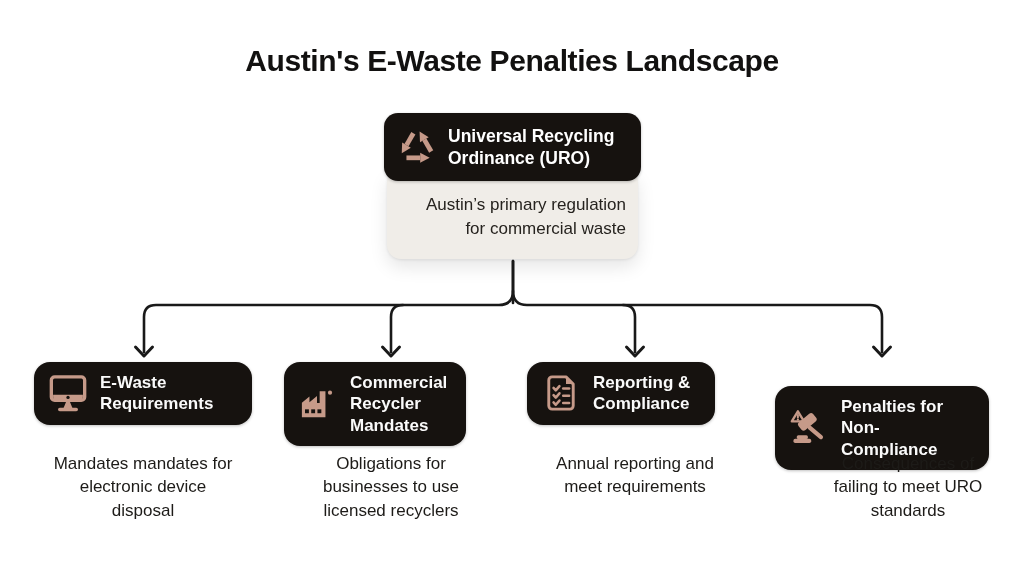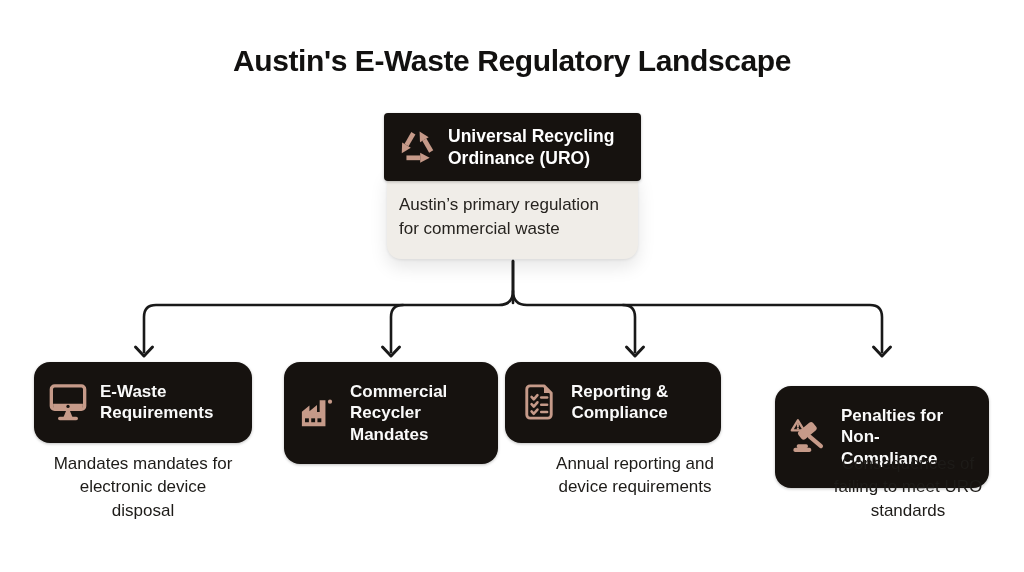--- a/index.html
+++ b/index.html
@@ -9,54 +9,54 @@
   *{margin:0;padding:0;box-sizing:border-box;}
   html,body{background:var(--bg);}
   body{font-family:"Liberation Sans","DejaVu Sans",sans-serif;}
   .canvas{position:relative;width:1024px;height:572px;background:var(--bg);overflow:hidden;}
 
   .title{position:absolute;left:0;top:44px;width:100%;text-align:center;
     font-size:30px;font-weight:800;letter-spacing:-0.4px;color:#121110;}
 
   
   .uro{position:absolute;left:384px;top:113px;width:257px;}
-  .uro-header{position:relative;z-index:2;background:var(--node-bg);border-radius:4px;
+  .uro-header{position:relative;z-index:2;background:var(--node-bg);border-radius:14px;
     display:flex;align-items:center;gap:12px;padding:12px 14px;
     box-shadow:0 1px 3px rgba(0,0,0,.25);}
   .uro-header .label{color:#fff;font-size:17.5px;font-weight:700;line-height:1.27;white-space:pre-line;}
   .uro-body{position:relative;z-index:1;margin:-12px 3px 0;background:var(--card-bg);
-    border-radius:14px;padding:24px 12px 18px;text-align:left;
+    border-radius:14px;padding:24px 12px 18px;text-align:right;
     font-size:17px;line-height:1.4;color:#26231f;white-space:pre-line;
     box-shadow:0 8px 18px rgba(0,0,0,.10),0 1px 3px rgba(0,0,0,.08);}
 
   
   svg.connector{position:absolute;left:0;top:0;pointer-events:none;}
   .cline{fill:none;stroke:var(--line);stroke-width:2.6;stroke-linecap:round;}
   .chev{fill:none;stroke:var(--line);stroke-width:3;stroke-linecap:round;stroke-linejoin:round;}
 
   
   .node{position:absolute;top:362px;background:var(--node-bg);border-radius:16px;
-    display:flex;align-items:center;gap:12px;padding:19px 14px;
+    display:flex;align-items:center;gap:12px;padding:10px 14px;
     box-shadow:0 1px 3px rgba(0,0,0,.25);}
   .node .label{color:#fafafa;font-size:17px;font-weight:700;line-height:1.25;white-space:pre-line;}
   .icon{flex:0 0 auto;width:40px;height:40px;}
   .uro-header .icon{width:38px;height:38px;}
   .desc{position:absolute;top:452px;width:208px;text-align:center;
     font-size:17px;line-height:1.38;color:var(--ink);white-space:pre-line;}
 
   .ic-f{fill:var(--accent);}
   .ic-s{fill:none;stroke:var(--accent);}
   .ic-dark{fill:var(--node-bg);}
 </style>
 </head>
 <body>
 
 <div class="canvas">
 
-  <div class="title">Austin's E-Waste Regulatory Landscape</div>
+  <div class="title">Austin's E-Waste Penalties Landscape</div>
 
   <div class="uro">
     <div class="uro-header">
       <svg class="icon" viewBox="0 0 36 36">
         <g transform="translate(18,18.5)">
           <g id="r-arm" class="ic-f">
             <path d="M -10 7.5 L 3 7.5 L 3 12 L -10 12 Z"></path>
             <path d="M 3 5 L 12 9.75 L 3 14.5 Z"></path>
           </g>
           <use href="#r-arm" transform="rotate(120)"></use>
@@ -94,49 +94,52 @@
       <path class="ic-f" d="M14 31.5 L16.5 25.5 h3 l2.5 6 Z"></path>
       <rect class="ic-f" x="9" y="31.2" width="18" height="3.2" rx="1.6"></rect>
     </svg>
     <div class="label">E-Waste
 Requirements</div>
   </div>
   <div class="desc" style="left:39px;">Mandates mandates for
 electronic device
 disposal</div>
 
-  <div class="node" style="left:284px;width:214px;">
+  <div class="node" style="left:284px;width:182px;">
     <svg class="icon" viewBox="0 0 36 36">
       <path class="ic-f" d="M3.5 30 V16.8 l6.8 -5.6 v5.3 l6.8 -5.6 v6.1 h2.4 V6.5 h5.2 V30 Z"></path>
       <rect class="ic-dark" x="6.3" y="22.8" width="3.5" height="3.5"></rect>
       <rect class="ic-dark" x="11.9" y="22.8" width="3.5" height="3.5"></rect>
       <rect class="ic-dark" x="17.5" y="22.8" width="3.5" height="3.5"></rect>
       <circle class="ic-f" cx="28.8" cy="7.8" r="1.9"></circle>
     </svg>
     <div class="label">Commercial
 Recycler
 Mandates</div>
   </div>
+  <div class="desc" style="left:287px;">Obligations for
+businesses to use
+licensed recyclers</div>
 
-  <div class="node" style="left:505px;width:216px;text-align:center;">
+  <div class="node" style="left:527px;width:188px;">
     <svg class="icon" viewBox="0 0 36 36">
       <path class="ic-s" stroke-width="2.6" stroke-linejoin="round" d="M22.5 3.5 H10 a3 3 0 0 0 -3 3 V29.5 a3 3 0 0 0 3 3 H26 a3 3 0 0 0 3 -3 V10 Z"></path>
       <path class="ic-f" d="M22.5 3.5 V10 H29 Z"></path>
       <path class="ic-s" stroke-width="2.3" stroke-linecap="round" stroke-linejoin="round" d="M11.3 13.4 l2 2.2 3.3-3.8"></path>
       <path class="ic-s" stroke-width="2.3" stroke-linecap="round" stroke-linejoin="round" d="M11.3 19.9 l2 2.2 3.3-3.8"></path>
       <path class="ic-s" stroke-width="2.3" stroke-linecap="round" stroke-linejoin="round" d="M11.3 26.4 l2 2.2 3.3-3.8"></path>
       <path class="ic-s" stroke-width="2.3" stroke-linecap="round" d="M20 14 h5.3"></path>
       <path class="ic-s" stroke-width="2.3" stroke-linecap="round" d="M20 20.5 h5.3"></path>
       <path class="ic-s" stroke-width="2.3" stroke-linecap="round" d="M20 27 h5.3"></path>
     </svg>
     <div class="label">Reporting &amp;
 Compliance</div>
   </div>
   <div class="desc" style="left:531px;">Annual reporting and
-device requirements</div>
+meet requirements</div>
 
   <div class="node" style="left:775px;width:214px;margin-top:24px;">
     <svg class="icon" viewBox="0 0 36 36">
       <path class="ic-s" stroke-width="2.1" stroke-linejoin="round" d="M8 3 L13.5 12 H2.5 Z"></path>
       <path class="ic-s" stroke-width="1.8" stroke-linecap="round" d="M8 6.2 V8.6"></path>
       <circle class="ic-f" cx="8" cy="10.4" r="1"></circle>
       <rect class="ic-f" x="12" y="4" width="9" height="17" rx="2.5" transform="rotate(50 16.5 12.5)"></rect>
       <rect class="ic-f" x="17" y="15.2" width="17" height="3.8" rx="1.9" transform="rotate(40 18 17)"></rect>
       <rect class="ic-f" x="7" y="24.5" width="10" height="3.4" rx="1.4"></rect>
       <rect class="ic-f" x="4" y="27.6" width="16" height="4" rx="1.6"></rect>

